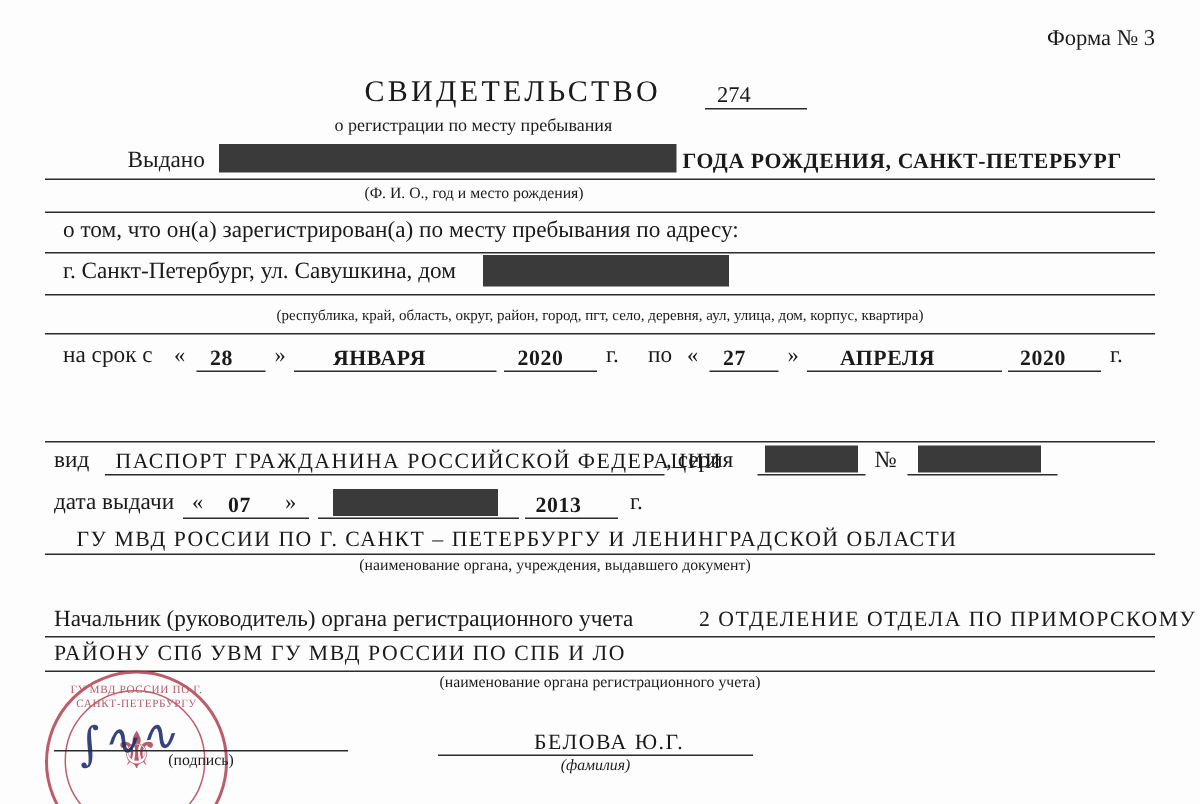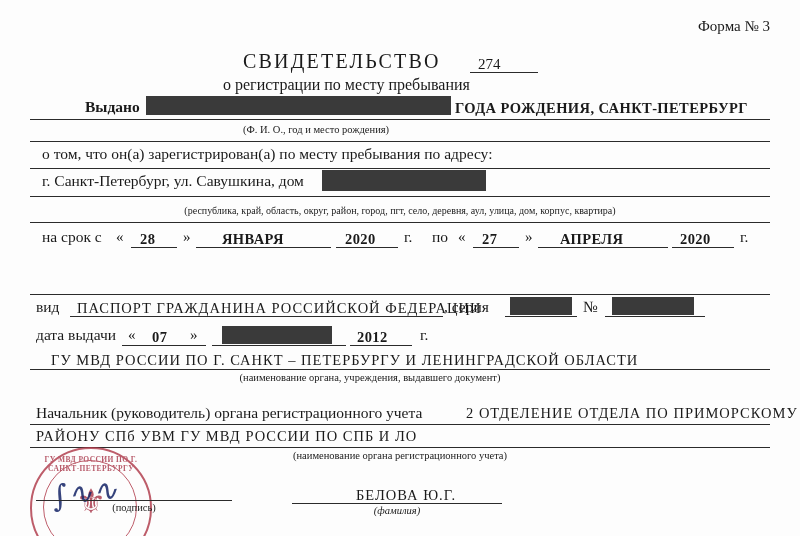--- a/index.html
+++ b/index.html
@@ -25,21 +25,21 @@
     position: absolute;
     background: #3a3a3a;
   }
   .txt { position: absolute; white-space: nowrap; }
 
   .form-no { font-size: 15px; }
   .title-main {
     font-size: 20px;
     letter-spacing: 2.2px;
   }
-  .title-sub { font-size: 16px; }
+  .title-sub { font-size: 12px; }
   .cert-number { font-size: 15px; }
   .body-txt { font-size: 15.5px; }
   .caption {
     font-size: 10.5px;
     text-align: center;
   }
   .caption-wide { font-size: 10px; text-align: center; }
   .value-bold { font-size: 14.5px; font-weight: bold; letter-spacing: 0.4px; }
   .value-sp { font-size: 14.5px; letter-spacing: 1px; }
 
@@ -65,21 +65,20 @@
   }
   .stamp-arc-top {
     position: absolute;
     top: 6px;
     left: 0;
     width: 118px;
     text-align: center;
     font-size: 7.5px;
     color: #a8374a;
     letter-spacing: 0.4px;
-    font-weight: bold;
   }
   .eagle {
     position: absolute;
     left: 34px;
     top: 30px;
     width: 50px;
     height: 46px;
     color: #a8374a;
     font-size: 34px;
     line-height: 46px;
@@ -105,21 +104,21 @@
 
 <div id="page">
 
   <div class="txt form-no" style="right:30px; top:18px;">Форма № 3</div>
 
   <div class="txt title-main" style="left:243px; top:50px;">СВИДЕТЕЛЬСТВО</div>
   <div class="txt cert-number" style="left:478px; top:56px;">274</div>
   <div class="line" style="left:470px; top:72px; width:68px;"></div>
   <div class="txt title-sub" style="left:223px; top:76px;">о регистрации по месту пребывания</div>
 
-  <div class="txt body-txt" style="left:85px; top:98px;font-weight:bold;">Выдано</div>
+  <div class="txt body-txt" style="left:85px; top:98px;">Выдано</div>
   <div class="redact" style="left:146px; top:96px; width:305px; height:19px;"></div>
   <div class="txt value-bold" style="left:455px; top:100px;">ГОДА РОЖДЕНИЯ, САНКТ-ПЕТЕРБУРГ</div>
   <div class="line" style="left:30px; top:119px; width:740px;"></div>
 
   <div class="txt caption" style="left:0; top:124px; width:632px;">(Ф. И. О., год и место рождения)</div>
   <div class="line" style="left:30px; top:141px; width:740px;"></div>
 
   <div class="txt body-txt" style="left:42px; top:145px;font-family:Liberation Serif, serif;">о том, что он(а) зарегистрирован(а) по месту пребывания по адресу:</div>
   <div class="line" style="left:30px; top:168px; width:740px;"></div>
 
@@ -163,21 +162,21 @@
   <div class="redact" style="left:612px; top:297px; width:82px; height:18px;"></div>
   <div class="line" style="left:605px; top:316px; width:100px;"></div>
 
   <div class="txt body-txt" style="left:36px; top:326px;">дата выдачи</div>
   <div class="txt quote" style="left:128px; top:327px;">«</div>
   <div class="txt value-bold" style="left:152px; top:329px;">07</div>
   <div class="txt quote" style="left:190px; top:327px;">»</div>
   <div class="line" style="left:122px; top:345px; width:84px;"></div>
   <div class="redact" style="left:222px; top:326px; width:110px; height:18px;"></div>
   <div class="line" style="left:212px; top:345px; width:134px;"></div>
-  <div class="txt value-bold" style="left:357px; top:329px;">2012</div>
+  <div class="txt value-bold" style="left:357px; top:329px;">2013</div>
   <div class="line" style="left:350px; top:345px; width:62px;"></div>
   <div class="txt body-txt" style="left:420px; top:326px;">г.</div>
 
   <div class="txt value-sp" style="left:51px; top:352px;">ГУ  МВД  РОССИИ  ПО  Г. САНКТ – ПЕТЕРБУРГУ  И  ЛЕНИНГРАДСКОЙ ОБЛАСТИ</div>
   <div class="line" style="left:30px; top:369px; width:740px;"></div>
   <div class="txt caption" style="left:60px; top:372px; width:620px;">(наименование органа, учреждения, выдавшего документ)</div>
 
   <div class="txt body-txt" style="left:36px; top:404px;">Начальник (руководитель) органа регистрационного учета</div>
   <div class="txt value-sp" style="left:466px; top:405px;">2 ОТДЕЛЕНИЕ ОТДЕЛА  ПО ПРИМОРСКОМУ</div>
   <div class="line" style="left:30px; top:424px; width:740px;"></div>

